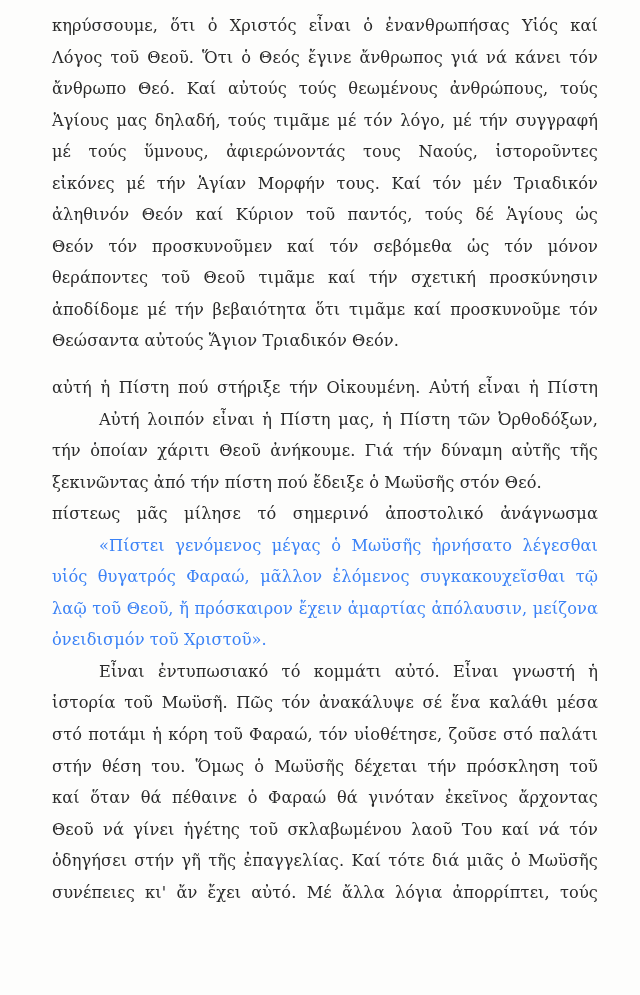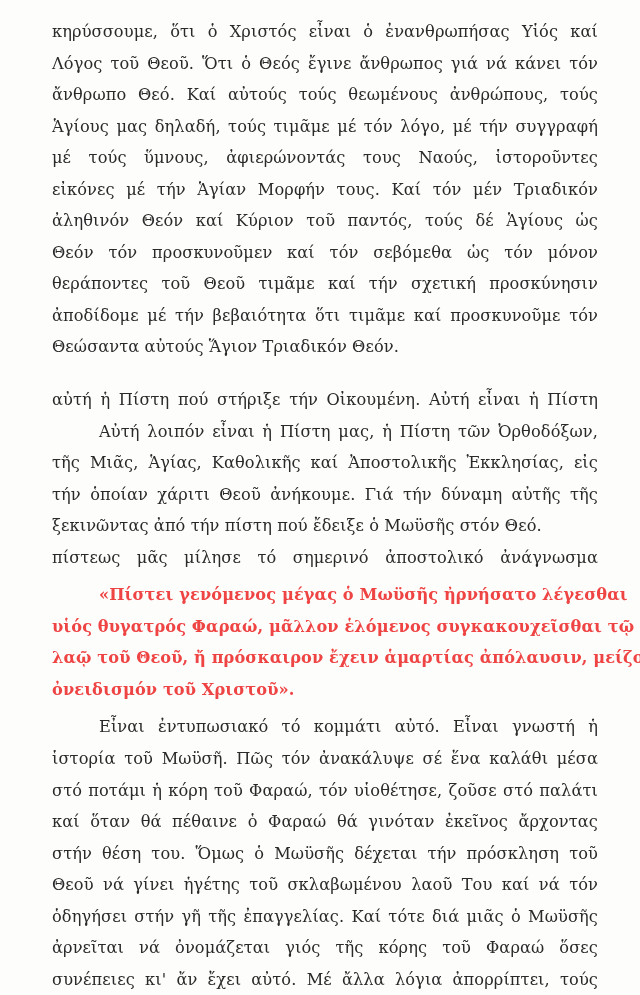--- a/index.html
+++ b/index.html
@@ -32,26 +32,25 @@
       text-align: justify;
       text-align-last: justify;
     }
     .line.last {
       text-align-last: left;
     }
     .line.indent {
       padding-left: 47px;
     }
     .bold .line {
-      font-weight: bold;
-      color: #ef4444;
+      font-weight: normal;
+      color: #3b82f6;
     }
     .para {
       display: block;
-      margin-top: 6px;
     }
     .gap {
       height: 15px;
     }
   </style>
 </head>
 <body>
 
 <div class="page">
 
@@ -67,39 +66,37 @@
     <span class="line">θεράποντες τοῦ Θεοῦ τιμᾶμε καί τήν σχετική  προσκύνησιν</span>
     <span class="line">ἀποδίδομε μέ τήν βεβαιότητα ὅτι τιμᾶμε καί προσκυνοῦμε τόν</span>
     <span class="line last">Θεώσαντα αὐτούς Ἅγιον Τριαδικόν Θεόν.</span>
   </div>
 
   <div class="gap"></div>
 
   <div class="para">
     <span class="line">αὐτή ἡ Πίστη πού στήριξε τήν Οἰκουμένη. Αὐτή εἶναι ἡ  Πίστη</span>
     <span class="line indent">Αὐτή λοιπόν εἶναι ἡ Πίστη μας, ἡ Πίστη τῶν Ὀρθοδόξων,</span>
-    <span class="line">τῆς Μιᾶς, Ἁγίας, Καθολικῆς καί Ἀποστολικῆς Ἐκκλησίας, εἰς</span>
     <span class="line">τήν ὁποίαν χάριτι Θεοῦ ἀνήκουμε. Γιά τήν δύναμη αὐτῆς τῆς</span>
     <span class="line last">ξεκινῶντας ἀπό τήν πίστη πού ἔδειξε ὁ Μωϋσῆς στόν Θεό.</span>
     <span class="line">πίστεως μᾶς μίλησε τό σημερινό ἀποστολικό ἀνάγνωσμα</span>
   </div>
 
   <div class="para bold">
     <span class="line indent">«Πίστει γενόμενος μέγας ὁ Μωϋσῆς ἠρνήσατο λέγεσθαι</span>
     <span class="line">υἱός θυγατρός Φαραώ, μᾶλλον ἑλόμενος συγκακουχεῖσθαι τῷ</span>
     <span class="line">λαῷ τοῦ Θεοῦ, ἤ πρόσκαιρον ἔχειν ἁμαρτίας ἀπόλαυσιν, μείζονα</span>
     <span class="line last">ὀνειδισμόν τοῦ Χριστοῦ».</span>
   </div>
 
   <div class="para">
     <span class="line indent">Εἶναι ἐντυπωσιακό τό κομμάτι αὐτό. Εἶναι γνωστή ἡ</span>
     <span class="line">ἱστορία τοῦ Μωϋσῆ. Πῶς τόν ἀνακάλυψε σέ ἕνα καλάθι μέσα</span>
     <span class="line">στό ποτάμι ἡ κόρη τοῦ Φαραώ, τόν υἱοθέτησε, ζοῦσε στό παλάτι</span>
+    <span class="line">στήν θέση του. Ὅμως ὁ Μωϋσῆς δέχεται τήν πρόσκληση τοῦ</span>
     <span class="line">καί ὅταν θά πέθαινε ὁ  Φαραώ θά γινόταν ἐκεῖνος ἄρχοντας</span>
-    <span class="line">στήν θέση του. Ὅμως ὁ Μωϋσῆς δέχεται τήν πρόσκληση τοῦ</span>
     <span class="line">Θεοῦ νά γίνει ἡγέτης τοῦ σκλαβωμένου λαοῦ Του καί νά τόν</span>
     <span class="line">ὁδηγήσει στήν γῆ τῆς ἐπαγγελίας. Καί τότε διά μιᾶς ὁ Μωϋσῆς</span>
-    <span class="line">ἀρνεῖται νά ὀνομάζεται γιός τῆς κόρης τοῦ Φαραώ ὅσες</span>
     <span class="line">συνέπειες κι' ἄν ἔχει αὐτό. Μέ ἄλλα λόγια ἀπορρίπτει, τούς</span>
 
   </div>
 
 </div>
 
 </body></html>

